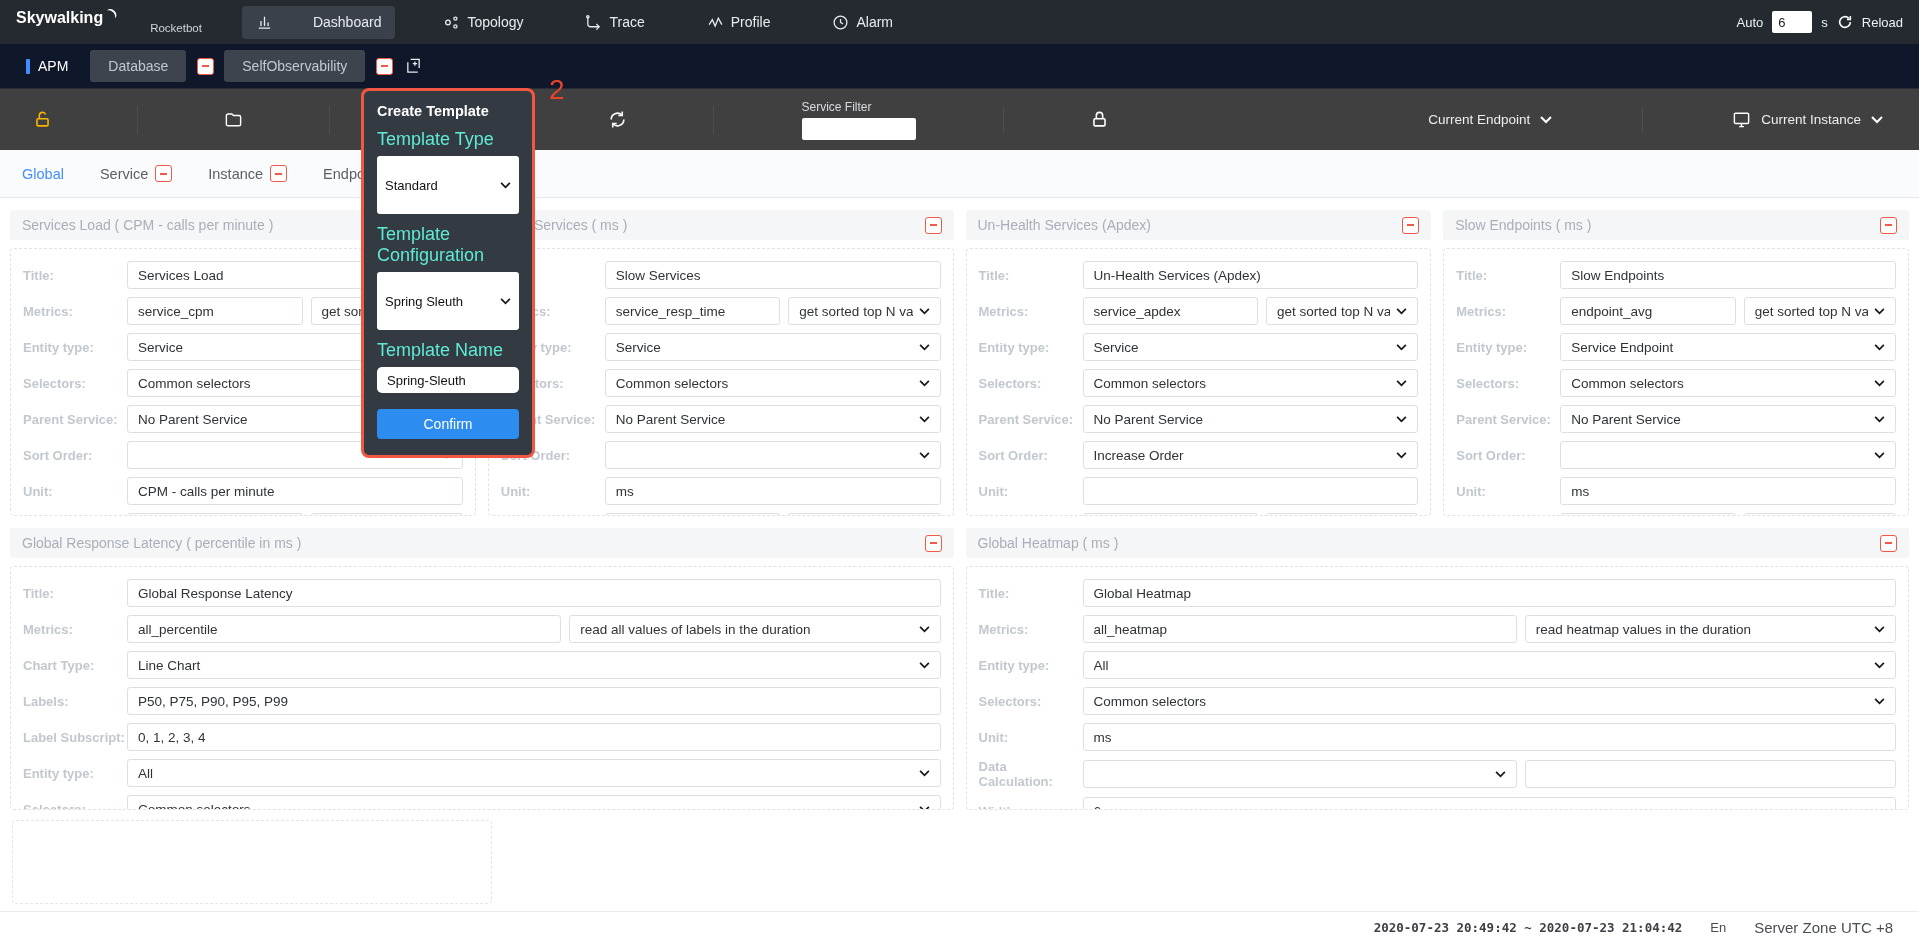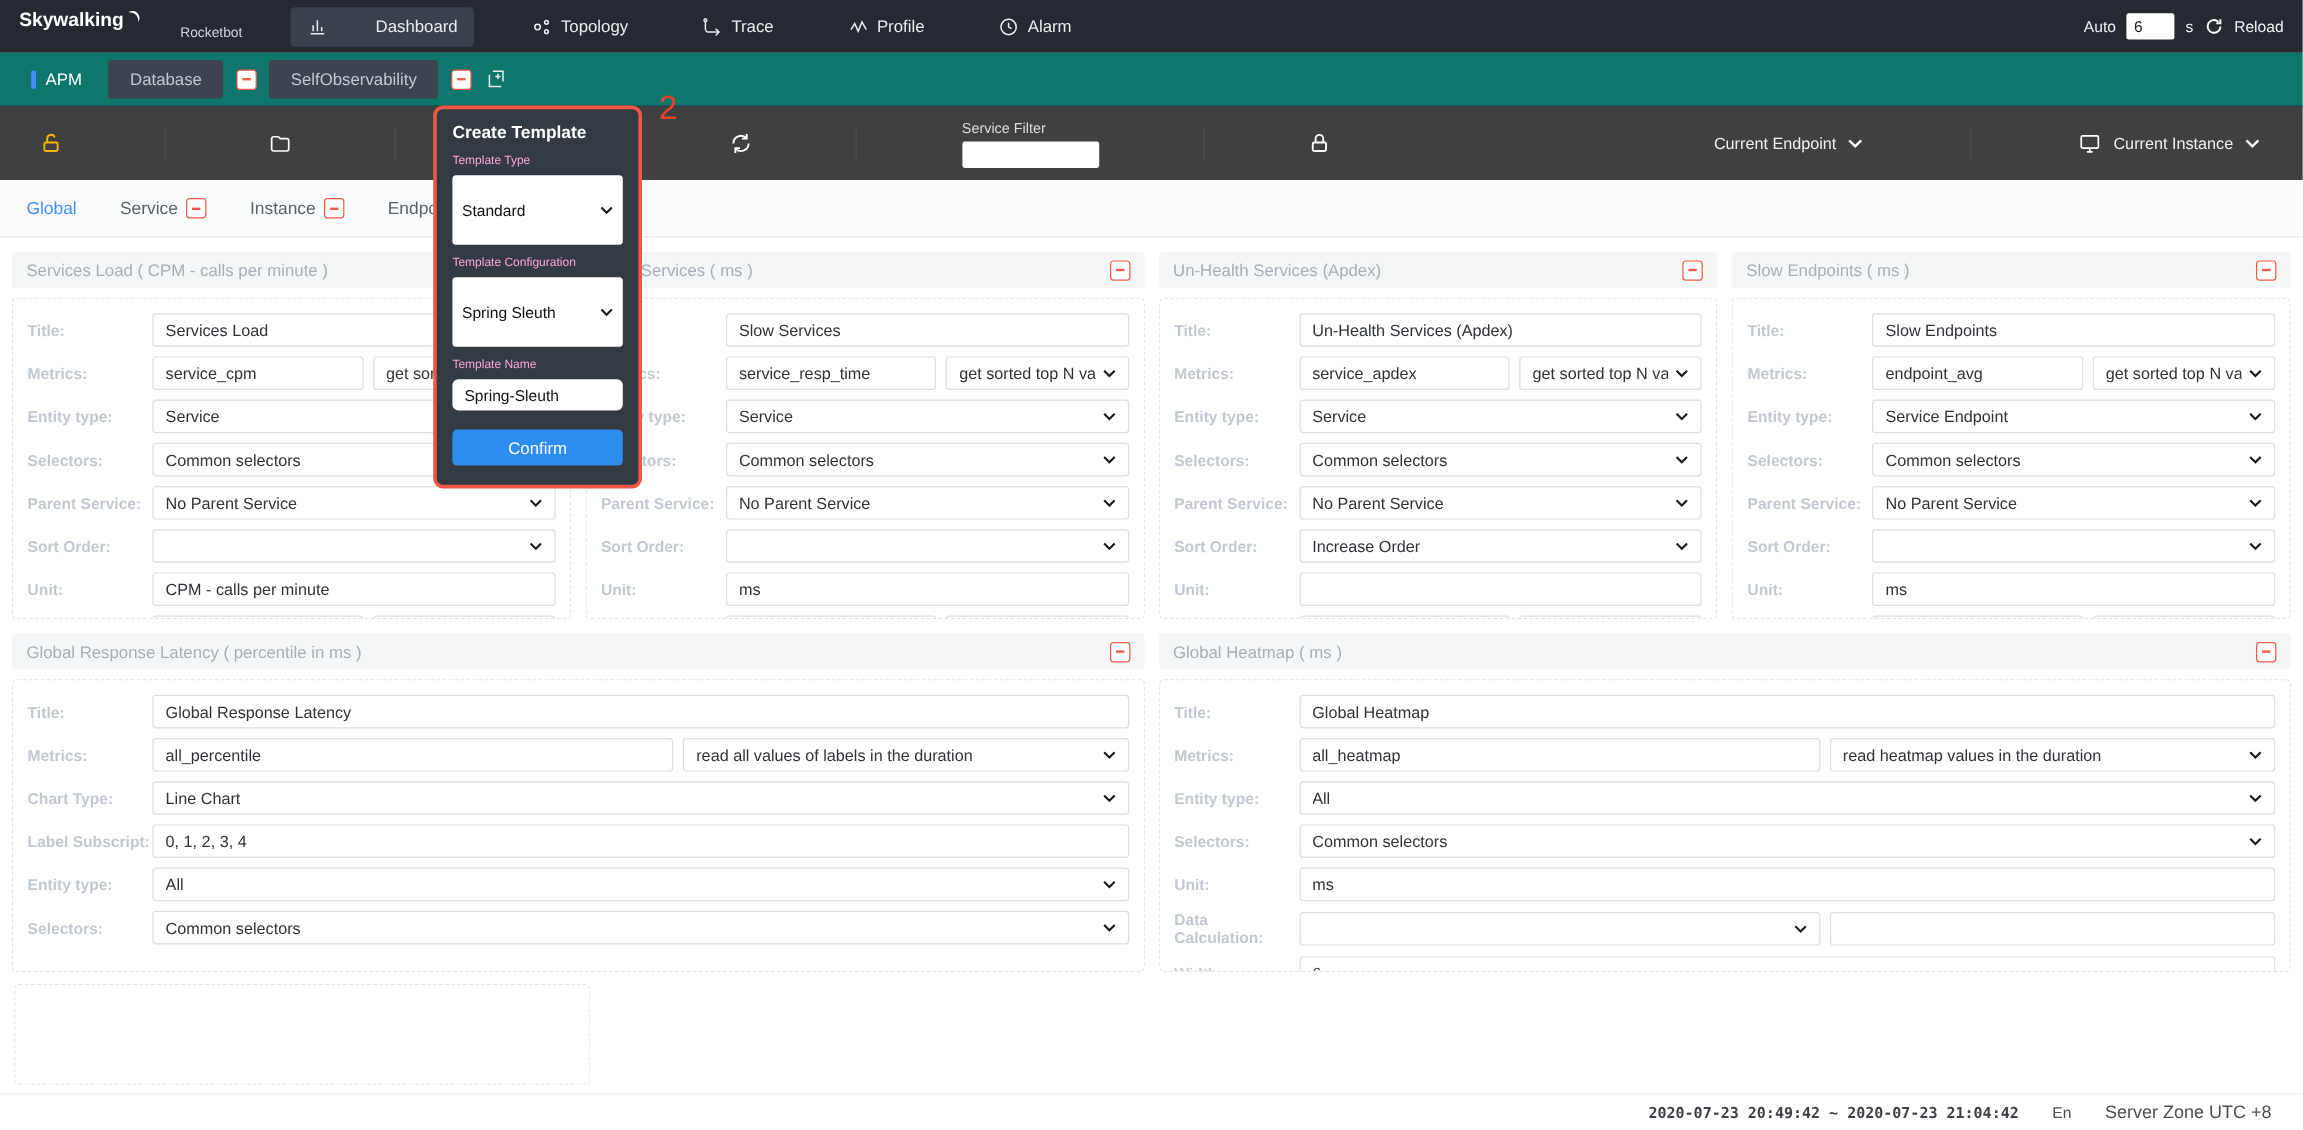--- a/index.html
+++ b/index.html
@@ -12,21 +12,21 @@
   .navbar{height:44px;background:#252a31;display:flex;align-items:center;padding:0 16px;}
   .logo{display:flex;flex-direction:row;justify-content:center;margin-right:40px;line-height:1.05;gap:32px;}
   .logo .t{color:#fff;font-size:16px;font-weight:bold;display:flex;align-items:flex-start;}
   .logo .t svg{margin-left:1px;margin-top:-2px;}
   .logo .s{color:#cfd4da;font-size:11.5px;margin-top:12px;}
   .nav-item{display:flex;align-items:center;gap:7px;color:#e9ecef;font-size:14px;padding:8px 14px;margin-right:34px;border-radius:4px;cursor:pointer;}
   .nav-item.active{background:#3a414b;gap:40px;}
   .nav-right{margin-left:auto;display:flex;align-items:center;gap:9px;color:#eef1f4;font-size:13px;}
   .auto-input{width:40px;height:22px;border:none;border-radius:2px;background:#fff;color:#222;font-size:13px;padding:0 6px;box-sizing:border-box;font-family:inherit;}
   
-  .dash-tabs{height:44px;background:#0f766e;display:flex;align-items:center;padding:0 14px;border-bottom:1px solid #272d34;}
+  .dash-tabs{height:44px;background:#0f172a;display:flex;align-items:center;padding:0 14px;border-bottom:1px solid #272d34;}
   .dtab{display:flex;align-items:center;font-size:14px;color:#c3c8cf;padding:8px 18px;border-radius:3px;margin-right:4px;cursor:pointer;}
   .dtab.active{color:#fff;padding-left:12px;}
   .apm-bar{width:4px;height:15px;background:#448dfe;border-radius:1px;margin-right:8px;display:inline-block;}
   .dtab.pill{background:#3d444e;}
   .minus-btn{width:15px;height:15px;border:1px solid #f25947;border-radius:3px;background:#fff;display:inline-flex;align-items:center;justify-content:center;margin-left:7px;cursor:pointer;flex-shrink:0;}
   .minus-btn i{display:block;width:7px;height:2px;background:#f25947;}
   .row-icon{margin-left:12px;display:inline-flex;cursor:pointer;}
   
   .toolbar{height:61px;background:#404040;display:flex;align-items:center;padding:0 20px;justify-content:space-between;}
   .tbtn{width:44px;height:40px;display:flex;align-items:center;justify-content:center;cursor:pointer;}
@@ -52,21 +52,21 @@
   .form-row .flabel{width:104px;flex-shrink:0;color:#c2c8cf;font-size:13px;font-weight:bold;}
   .controls{flex:1;display:flex;gap:8px;min-width:0;}
   .ctl{height:28px;border:1px solid #dcdfe4;border-radius:3px;background:#fff;display:flex;align-items:center;padding:0 10px;font-size:13.5px;color:#2f3338;box-sizing:border-box;min-width:0;}
   .ctl .val{white-space:nowrap;overflow:hidden;flex:1;}
   .ctl.select{justify-content:space-between;cursor:pointer;}
   .ctl .chev{flex-shrink:0;margin-left:6px;display:inline-flex;}
   .empty-widget{width:478px;height:82px;border:1px dashed #e2e6ea;border-radius:4px;margin:10px 0 0 2px;}
   
   .popup{position:absolute;left:361px;top:88px;width:174px;background:#333a42;border:3px solid #f25744;border-radius:8px;padding:12px 13px 16px;z-index:20;box-sizing:border-box;}
   .popup .ptitle{color:#fff;font-size:14.5px;font-weight:bold;margin-bottom:4px;}
-  .popup .plabel{color:#f9a8d4;font-size:10px;margin:10px 0 6px;}
+  .popup .plabel{color:#5eead4;font-size:18px;margin:10px 0 6px;}
   .pselect{height:26px;background:#fff;border-radius:3px;display:flex;align-items:center;justify-content:space-between;padding:16px 8px;font-size:13px;color:#111;cursor:pointer;}
   .pselect span{white-space:nowrap;overflow:hidden;}
   .pinput{width:100%;height:26px;border:none;border-radius:5px;background:#fff;font-size:13px;color:#111;padding:0 10px;box-sizing:border-box;font-family:inherit;}
   .confirm-btn{margin-top:16px;width:100%;height:30px;border:none;border-radius:4px;background:#2d8cf0;color:#fff;font-size:14px;cursor:pointer;font-family:inherit;}
   .annotation{position:absolute;left:549px;top:74px;color:#e8442c;font-size:28px;font-weight:500;z-index:21;}
   
   .footer{position:absolute;left:0;bottom:0;width:100%;height:31px;background:#fff;border-top:1px solid #ececec;display:flex;align-items:center;justify-content:flex-end;gap:28px;padding-right:26px;box-sizing:border-box;z-index:5;}
   .footer .time{font-family:"DejaVu Sans Mono",monospace;font-size:12.5px;font-weight:bold;color:#3d4147;cursor:pointer;}
   .footer .lang{font-size:13px;color:#4a4e55;cursor:pointer;}
   .footer .zone{font-size:15px;color:#4a4e55;}
@@ -717,20 +717,28 @@
                 <span class="val">Line Chart</span>
                 <span class="chev">
                   <svg width="11" height="7" viewBox="0 0 12 8" fill="none" stroke="#16181c" stroke-width="2">
                     <path d="M1 1l5 5 5-5"></path>
                   </svg>
                 </span>
               </div>
             </div>
           </div>
           <div class="form-row">
+            <span class="flabel">Labels:</span>
+            <div class="controls">
+              <div class="ctl" style="flex: 1 1 0%;">
+                <span class="val">P50, P75, P90, P95, P99</span>
+              </div>
+            </div>
+          </div>
+          <div class="form-row">
             <span class="flabel">Label Subscript:</span>
             <div class="controls">
               <div class="ctl" style="flex: 1 1 0%;">
                 <span class="val">0, 1, 2, 3, 4</span>
               </div>
             </div>
           </div>
           <div class="form-row">
             <span class="flabel">Entity type:</span>
             <div class="controls">

